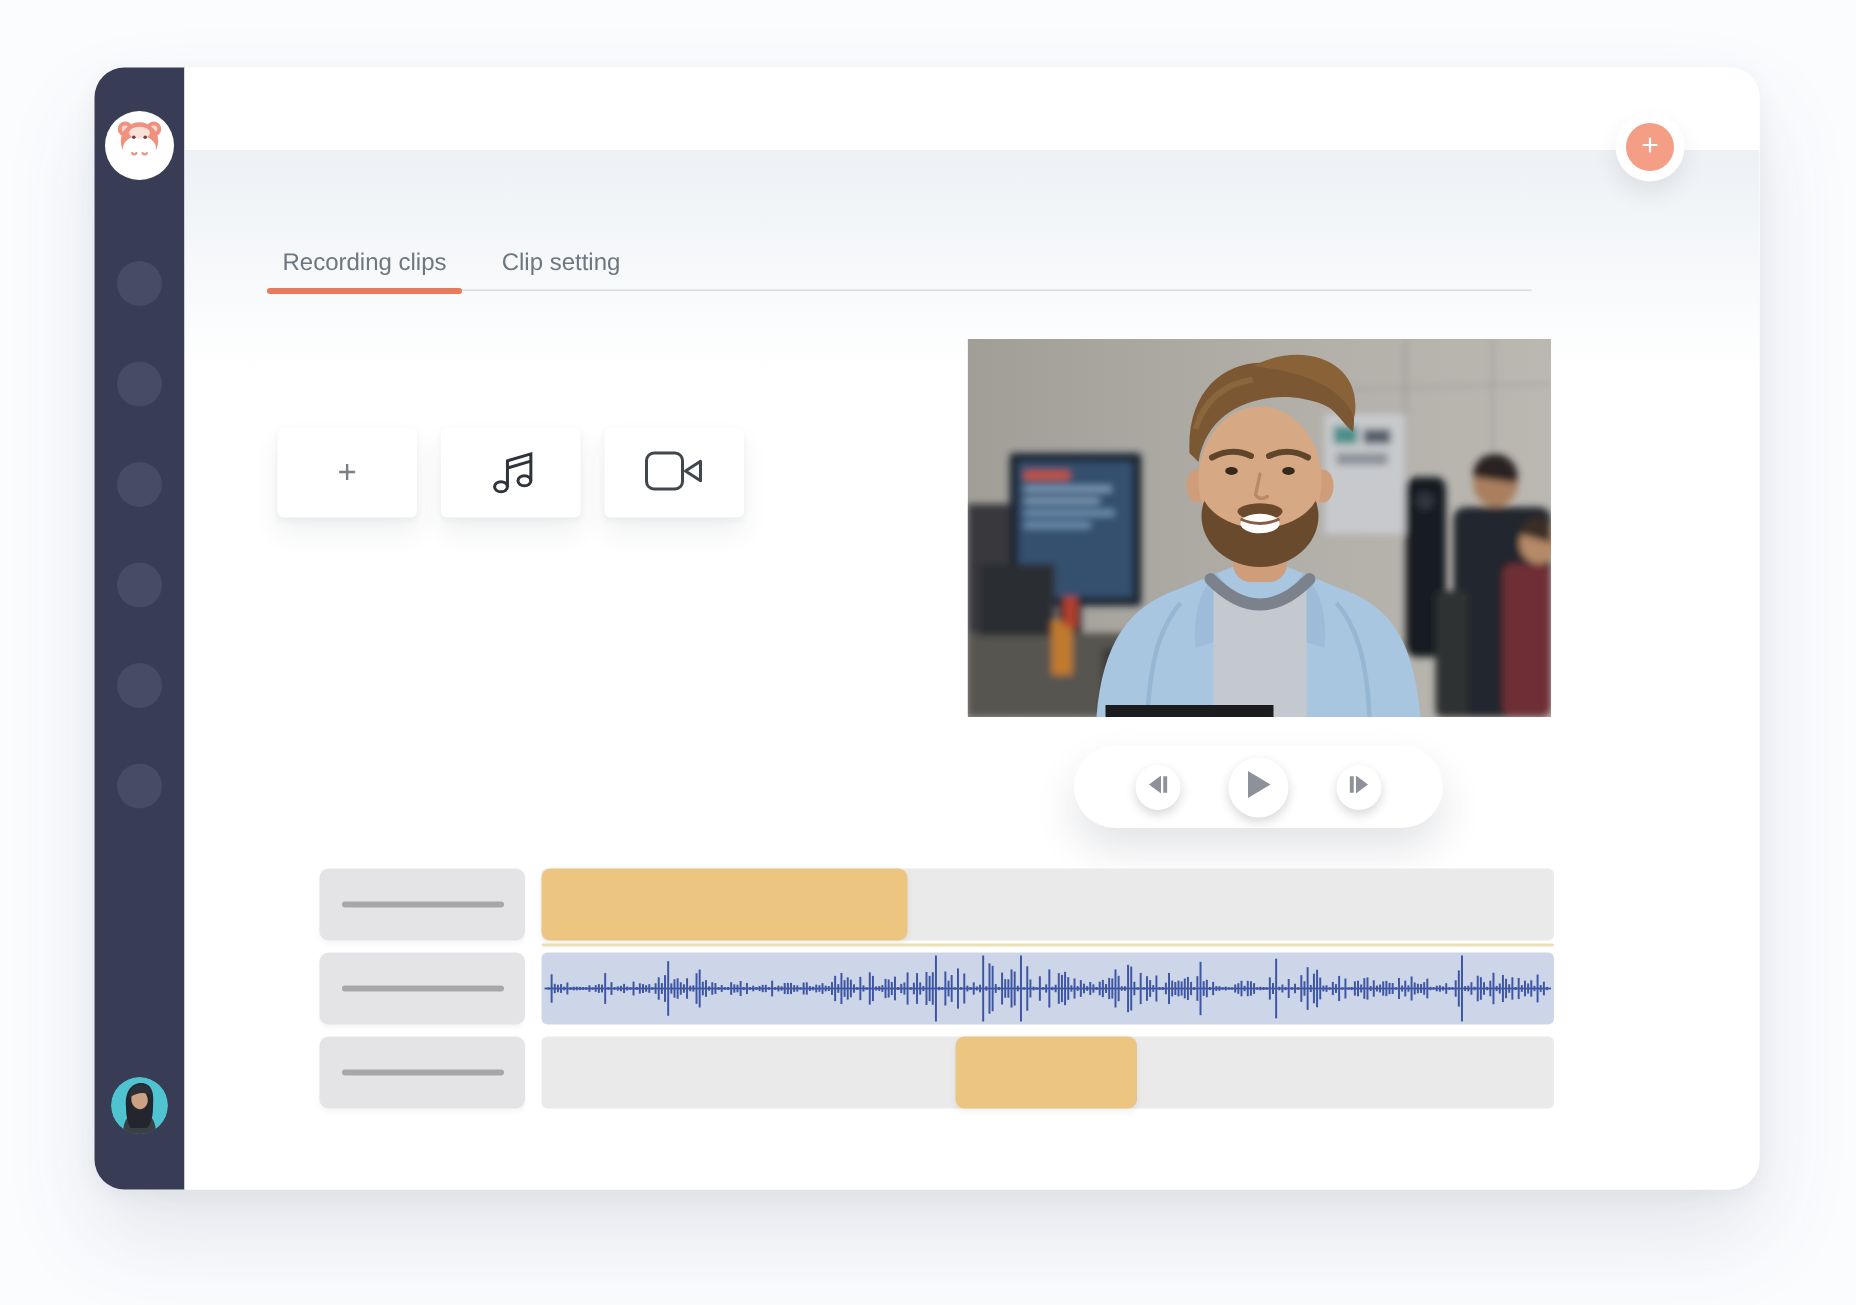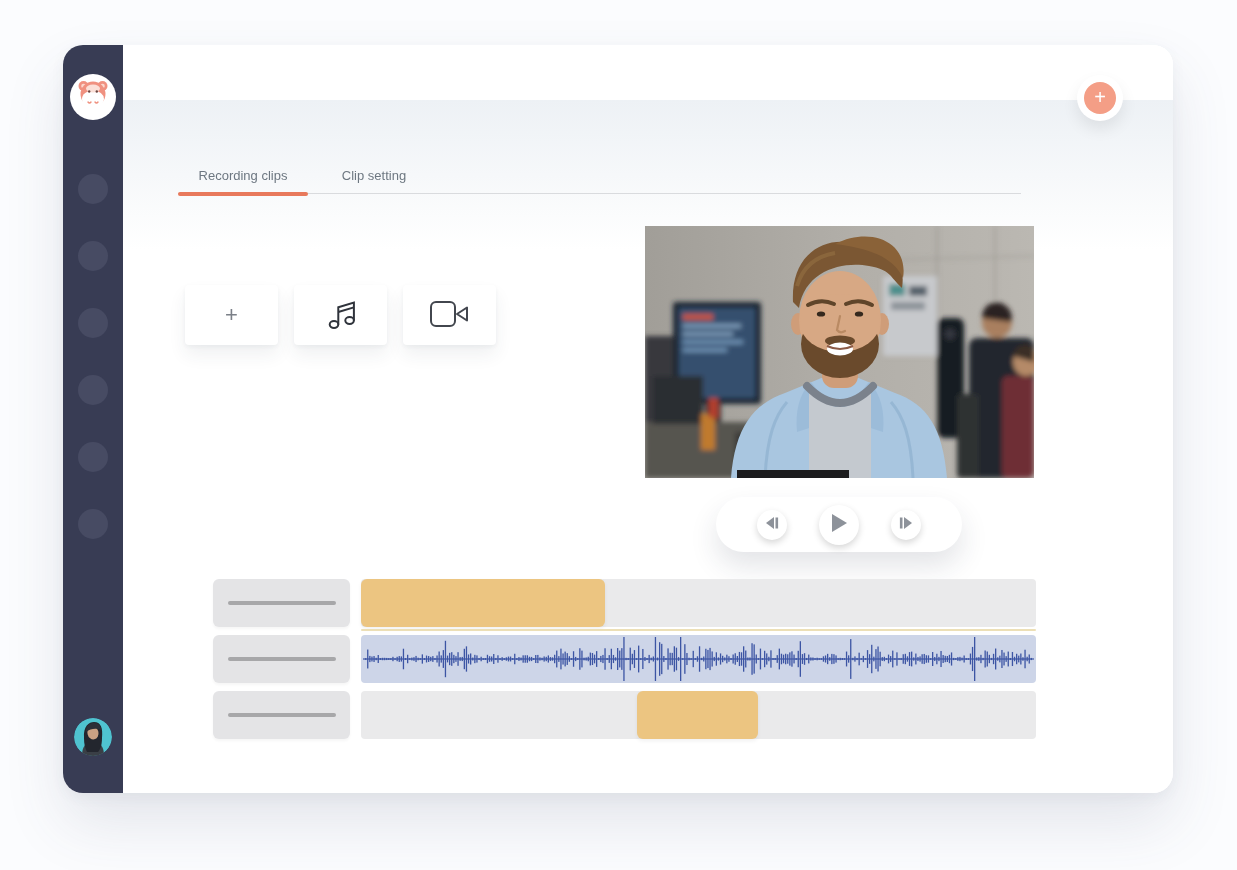--- a/index.html
+++ b/index.html
@@ -29,21 +29,21 @@
 
   .fab-ring { position:absolute; top:30px; right:50px; width:46px; height:46px; border-radius:50%;
     background:#fff; box-shadow:0 8px 16px rgba(0,0,0,.08);
     display:flex; align-items:center; justify-content:center; }
   .fab { width:32px; height:32px; border-radius:50%; background:#f49e86; color:#fff;
     font-size:20px; font-weight:400; display:flex; align-items:center; justify-content:center;
     border:none; cursor:pointer; line-height:1; padding-bottom:2px; }
 
   
   .tabs { position:absolute; top:118px; left:55px; display:flex; z-index:2; }
-  .tab { height:30px; line-height:26px; text-align:center; font-size:13px; color:#6d7781;
+  .tab { height:30px; line-height:26px; text-align:center; font-size:16px; color:#6d7781;
     position:relative; cursor:pointer; }
   .tab.t1 { width:130px; }
   .tab.t2 { width:124px; margin-left:4px; }
   .tab.active::after { content:""; position:absolute; left:0; right:0; bottom:-3px; height:4px;
     border-radius:3px; background:#e8795c; }
   .tab-divider { position:absolute; top:148px; left:55px; width:843px; height:1px; background:#d9dbde; }
 
   
   .toolbar { position:absolute; top:240px; left:62px; display:flex; gap:16px; }
   .tool-btn { width:93px; height:60px; background:#fff; border:none; border-radius:4px;

